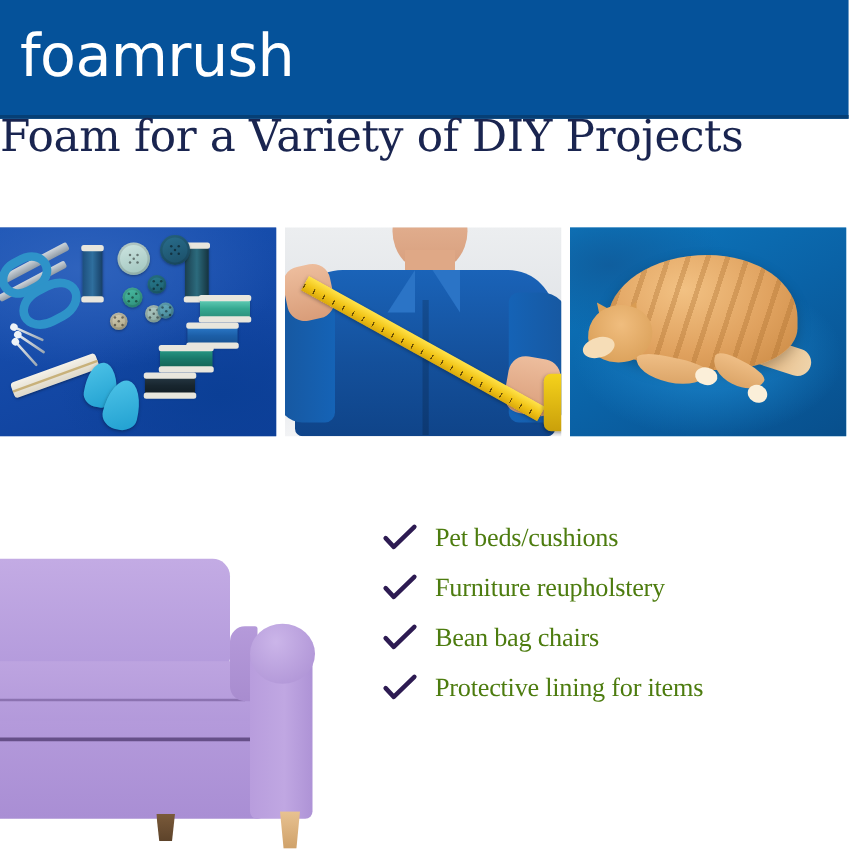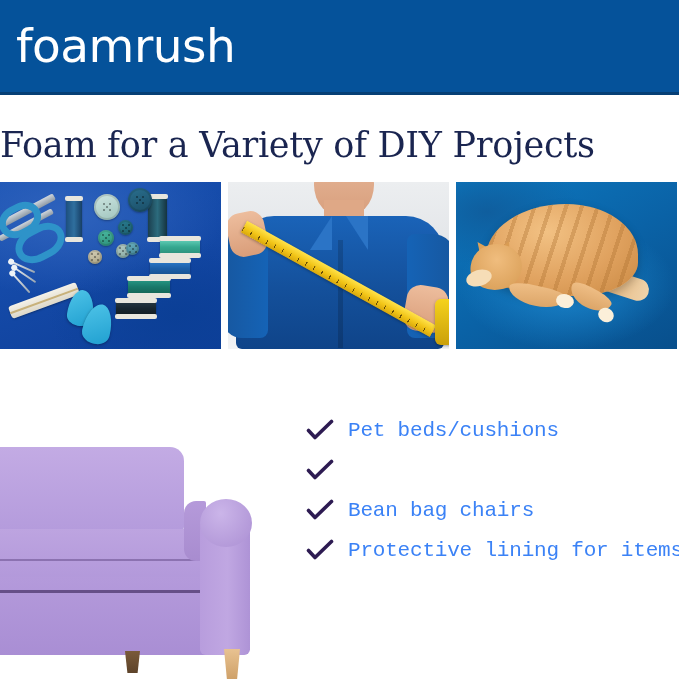--- a/index.html
+++ b/index.html
@@ -34,21 +34,21 @@
     font-family: "DejaVu Sans", sans-serif;
     font-size: 47px;
     font-weight: 400;
     letter-spacing: -0.5px;
     line-height: 1;
   }
 
   
   .headline {
     position: absolute;
-    left: 0; top: 125px;
+    left: 0; top: 90px;
     width: 561px;
     text-align: center;
     color: #1a2550;
     font-family: "DejaVu Serif", serif;
     font-size: 35px;
     font-weight: 400;
     letter-spacing: -0.3px;
     white-space: nowrap;
   }
 
@@ -376,22 +376,22 @@
   }
   .benefit-check {
     width: 42px;
     flex: 0 0 42px;
     display: flex;
     align-items: center;
     justify-content: flex-start;
   }
   .benefit-check svg { display: block; }
   .benefit-label {
-    color: #3b82f6;
-    font-family: Liberation Mono, monospace;
+    color: #4d7c0f;
+    font-family: Liberation Serif, serif;
     font-size: 21px;
     font-weight: 400;
     letter-spacing: -0.2px;
     white-space: nowrap;
   }
 </style>
 </head>
 <body>
 
 <div class="header-band">
@@ -499,20 +499,21 @@
     </span>
     <span class="benefit-label">Pet beds/cushions</span>
   </div>
 
   <div class="benefit-row">
     <span class="benefit-check">
       <svg width="28" height="24" viewBox="0 0 28 24" aria-hidden="true">
         <path d="M2.5 12.5 L9 19.5 L25.5 3.5" fill="none" stroke="#2d1b52" stroke-width="3.6" stroke-linecap="round" stroke-linejoin="round"></path>
       </svg>
     </span>
+    <span class="benefit-label">Furniture reupholstery</span>
   </div>
 
   <div class="benefit-row">
     <span class="benefit-check">
       <svg width="28" height="24" viewBox="0 0 28 24" aria-hidden="true">
         <path d="M2.5 12.5 L9 19.5 L25.5 3.5" fill="none" stroke="#2d1b52" stroke-width="3.6" stroke-linecap="round" stroke-linejoin="round"></path>
       </svg>
     </span>
     <span class="benefit-label">Bean bag chairs</span>
   </div>

